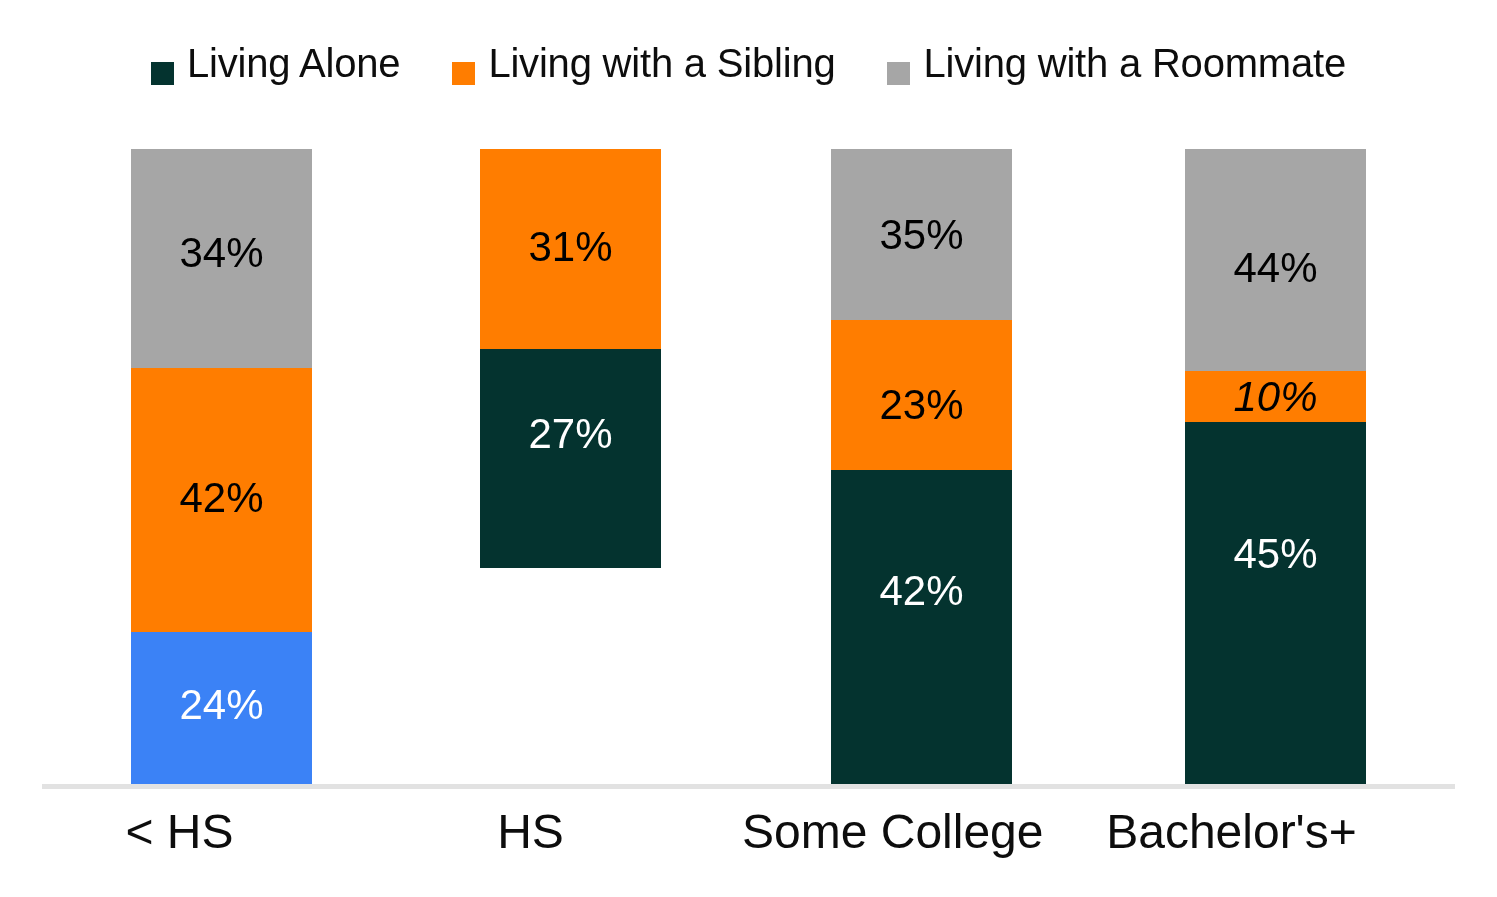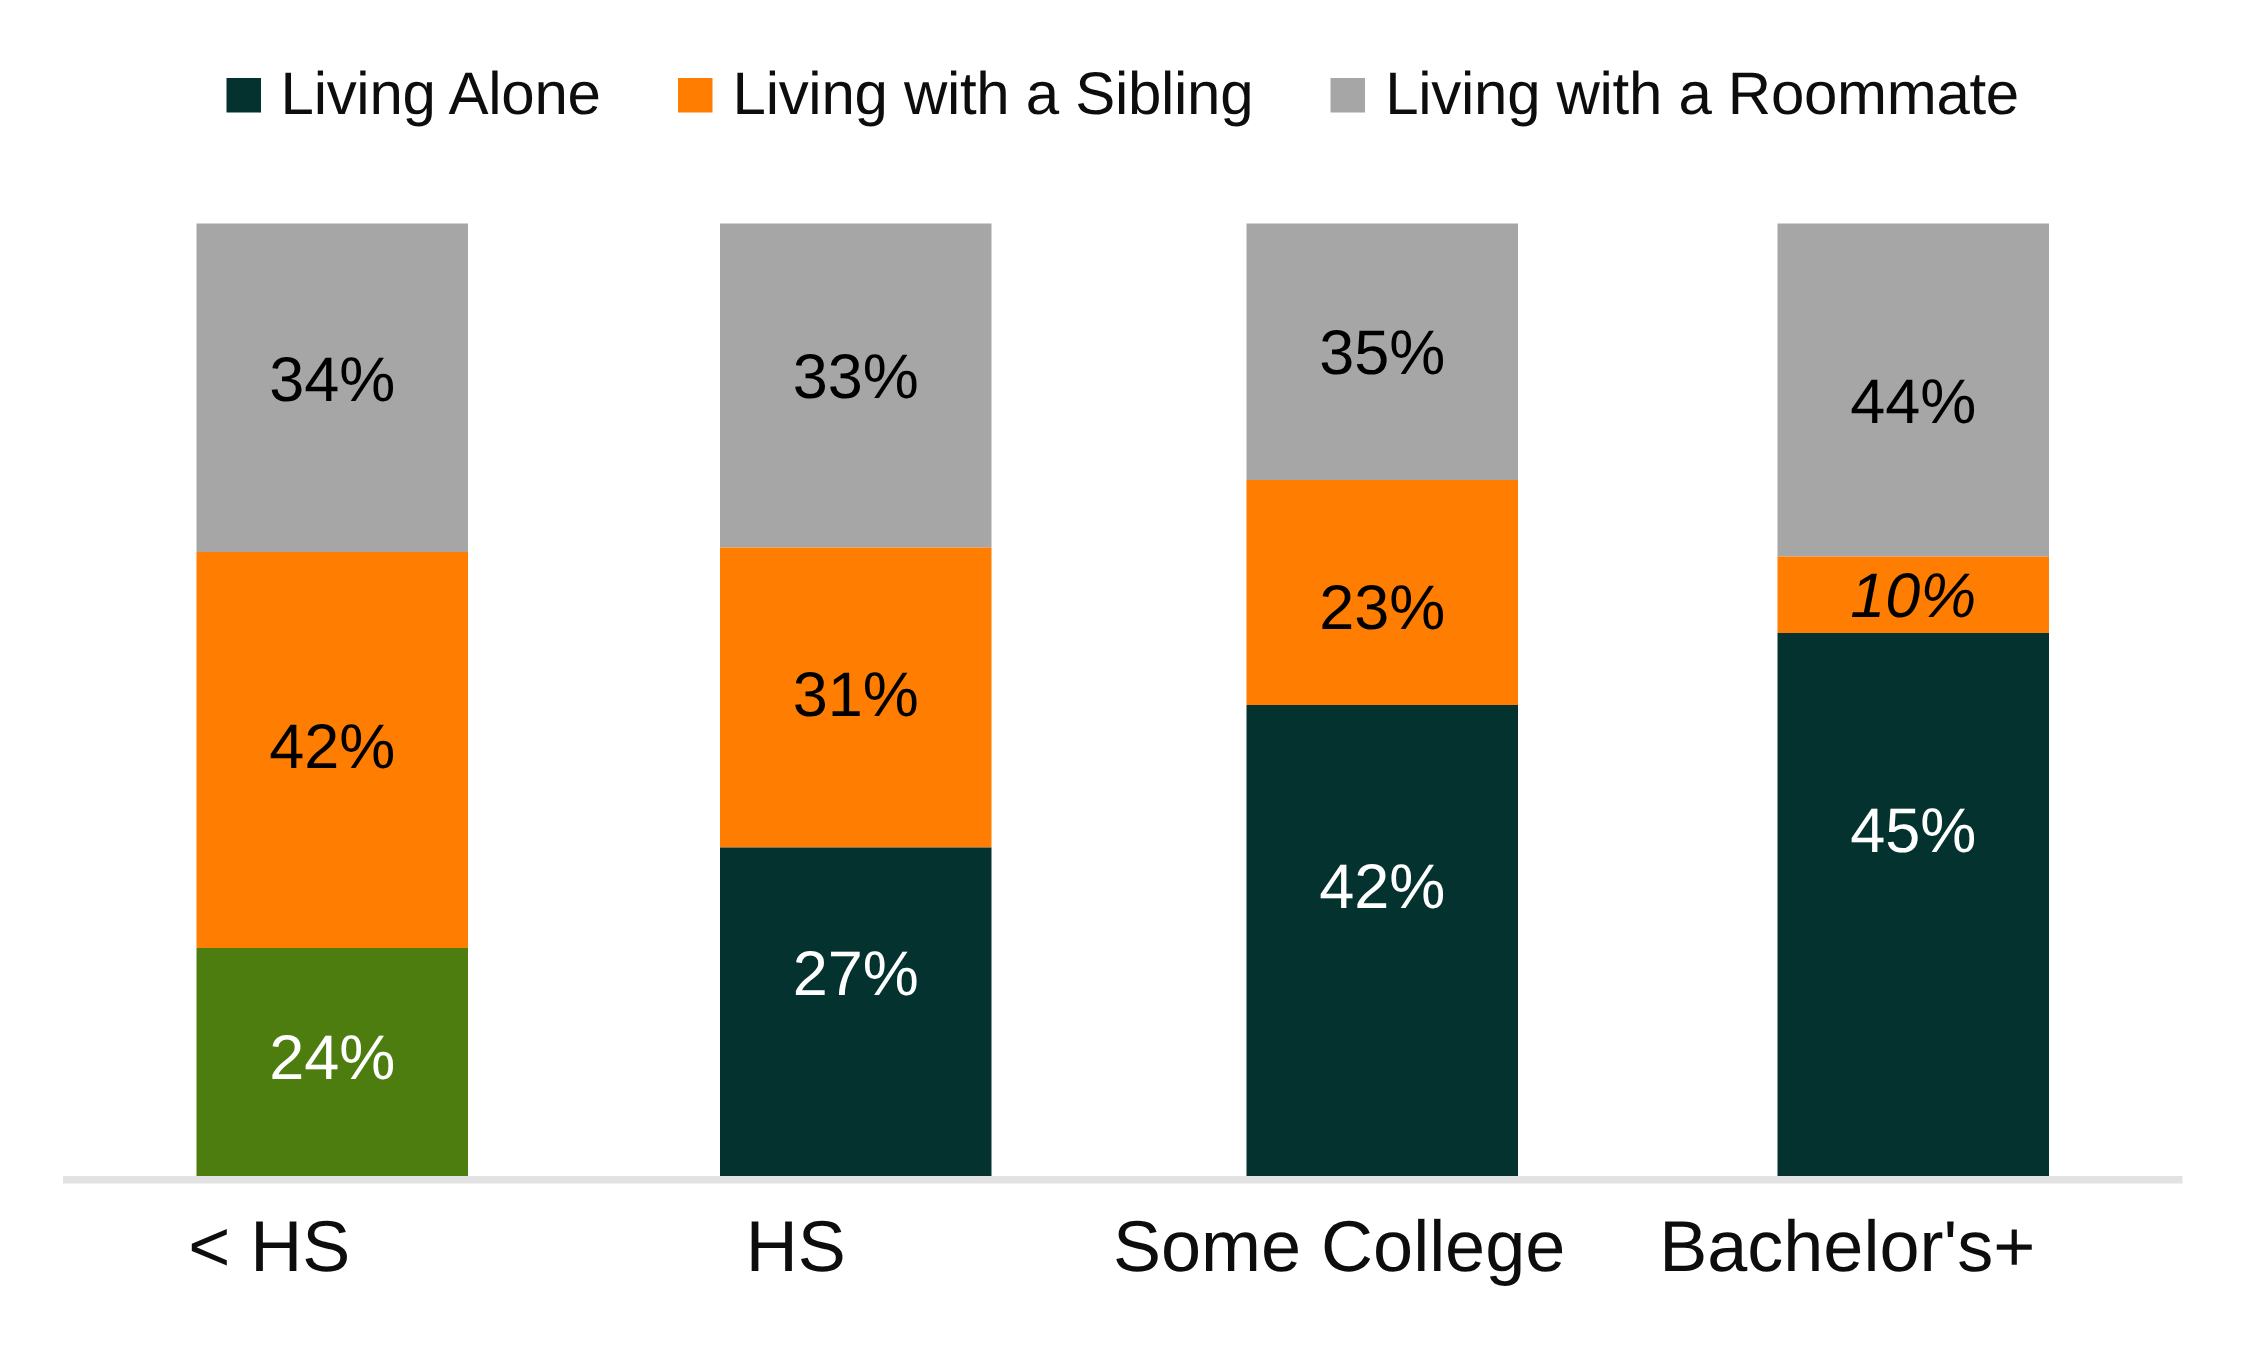--- a/index.html
+++ b/index.html
@@ -29,21 +29,21 @@
     height: 62px;
     display: flex;
     flex-direction: row;
     align-items: center;
     justify-content: center;
     gap: 52px;
   }
   .legend-item {
     display: flex;
     flex-direction: row;
-    align-items: center;
+    align-items: flex-end;
     gap: 13px;
   }
   .legend-swatch {
     width: 23px;
     height: 23px;
     flex: 0 0 auto;
     display: block;
   }
   .legend-label {
     font-size: 40px;
@@ -143,31 +143,28 @@
   <div id="plot">
 
     <div class="bar-group" style="left:89px; width:181px;">
       <div class="bar-stack">
         <div class="segment seg-roommate" style="background:#A6A6A6; height:34.5%;">
           <span class="segment-label" style="top:-6px;">34%</span>
         </div>
         <div class="segment seg-sibling" style="background:#FF7D00; height:41.5%;">
           <span class="segment-label" style="top:-2px;">42%</span>
         </div>
-        <div class="segment seg-alone" style="background:#4d7c0f; height:24%;">
+        <div class="segment seg-alone" style="background:#3b82f6; height:24%;">
           <span class="segment-label" style="top:-3px;">24%</span>
         </div>
       </div>
     </div>
 
     <div class="bar-group" style="left:438px; width:181px;">
       <div class="bar-stack">
-        <div class="segment seg-roommate" style="background:#A6A6A6; height:34%;">
-          <span class="segment-label" style="top:-6px;">33%</span>
-        </div>
         <div class="segment seg-sibling" style="background:#FF7D00; height:31.5%;">
           <span class="segment-label" style="top:-2px;">31%</span>
         </div>
         <div class="segment seg-alone" style="background:#04332F; height:34.5%;">
           <span class="segment-label" style="top:-25px;">27%</span>
         </div>
       </div>
     </div>
 
     <div class="bar-group" style="left:789px; width:181px;">

